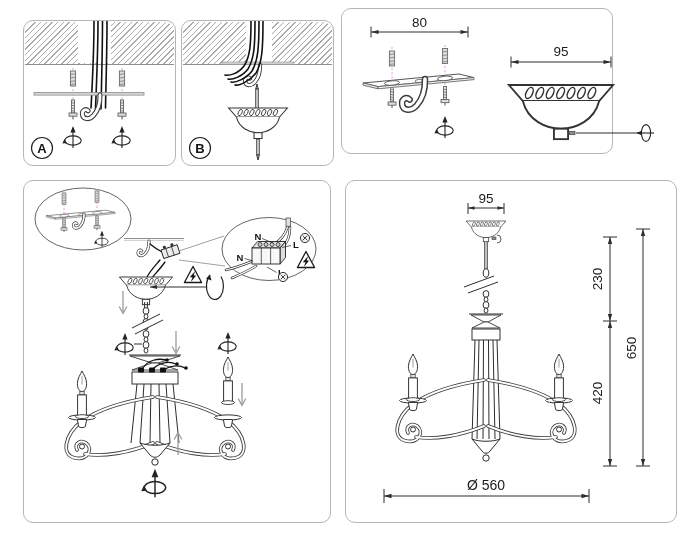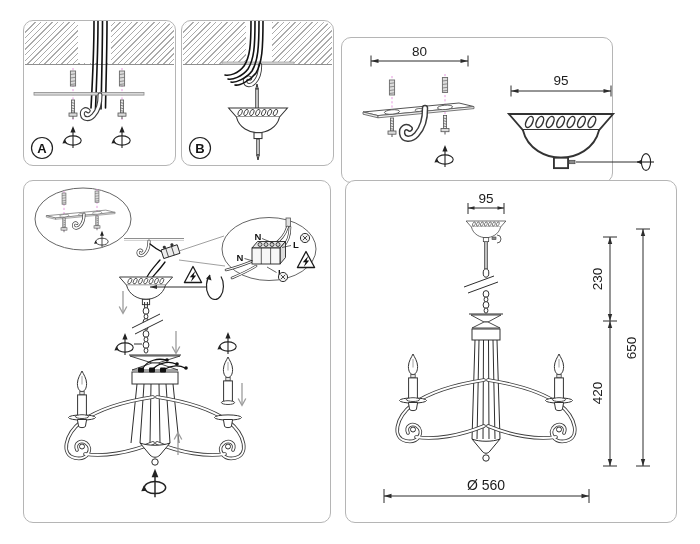--- a/index.html
+++ b/index.html
@@ -159,21 +159,21 @@
       <path d="M73.8,68 L75,63 L76.2,68 Z" class="lnf"></path>
       <rect x="73.8" y="68" width="2.4" height="20" class="lnf"></rect>
       <use href="#canopy" transform="translate(76,87) scale(1.05)"></use>
       <rect x="74.8" y="118" width="2.4" height="16" class="lnf"></rect>
       <path d="M74.8,134 L76,139 L77.2,134 Z" class="lnf"></path>
       <circle cx="18" cy="127" r="10.5" fill="#fff" stroke="#222" stroke-width="1.2"></circle>
       <text class="circletxt" x="18" y="131.7" text-anchor="middle">B</text>
     </svg>
   </div>
 
-  <div class="panel" style="left:341px;top:37px;width:272px;height:146px">
+  <div class="panel" style="left:341px;top:8px;width:272px;height:146px">
     <svg width="333" height="143" viewBox="0 0 333 143">
 
       <line class="dim" x1="29" y1="23" x2="126" y2="23"></line>
       <line class="dim" x1="29" y1="17.5" x2="29" y2="28.5"></line>
       <line class="dim" x1="126" y1="17.5" x2="126" y2="28.5"></line>
       <polygon class="dimhead" points="29,23 36.5,21 36.5,25"></polygon>
       <polygon class="dimhead" points="126,23 118.5,21 118.5,25"></polygon>
       <text class="dimtxt" x="77.5" y="17.5" text-anchor="middle">80</text>
 
       <line class="pink" x1="50" y1="38" x2="50" y2="97"></line>

